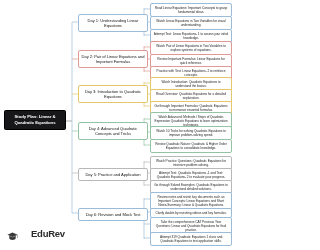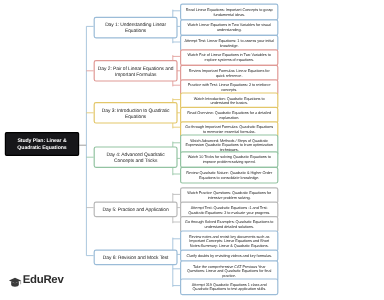--- a/index.html
+++ b/index.html
@@ -74,21 +74,21 @@
   .c-green  { border-color:#93c3a2; }
   .c-gray   { border-color:#b8b8b8; }
   .c-blue2  { border-color:#9bbcd8; }
 
   
   .logo{
     position:absolute;
     left:7px;top:228px;
     display:flex;
     align-items:center;
-    gap:1px;
+    gap:13px;
   }
   .logo-cap{
     width:11px;height:11px;
     position:relative;
     flex:0 0 auto;
   }
   .logo-text{
     font-size:9.5px;
     font-weight:bold;
     color:#2b2b2b;

